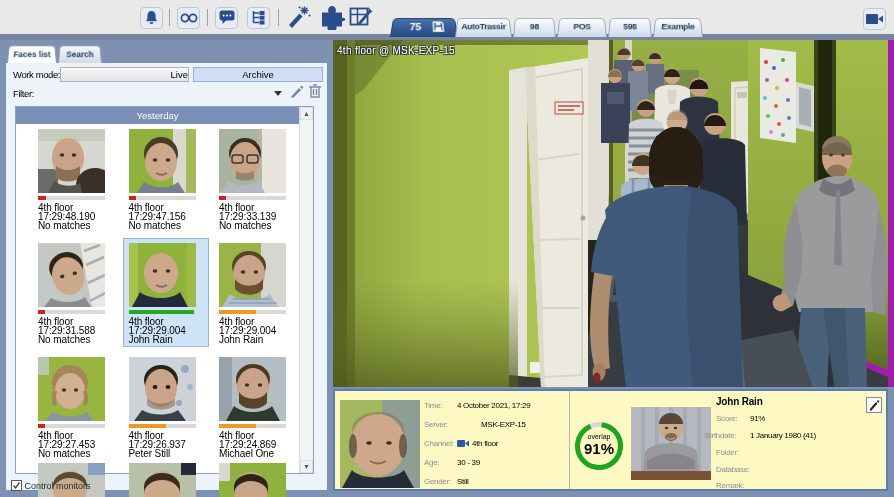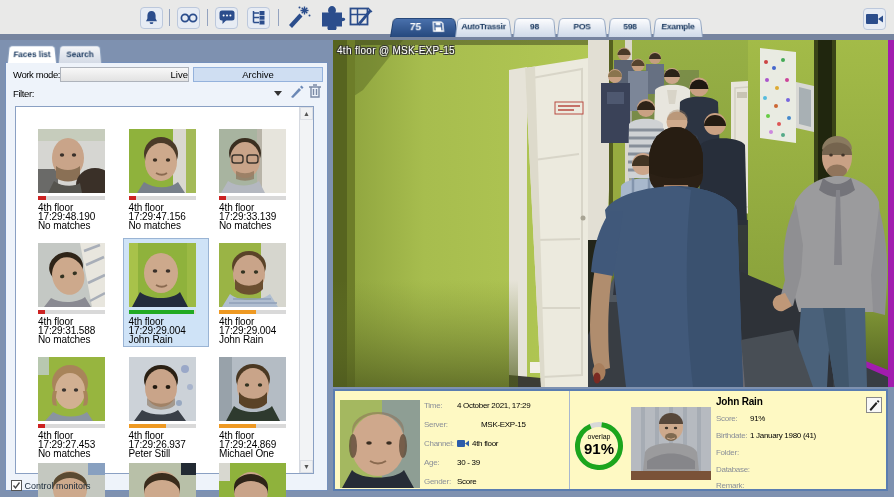--- a/index.html
+++ b/index.html
@@ -139,20 +139,21 @@
     <svg class="icon" style="left:268px;top:27px;" width="9" height="7">
         <path d="M0 1 L8 1 L4 6 Z" fill="#333"></path>
       </svg>
     <svg class="icon" style="left:283px;top:21px;" width="15" height="15" viewBox="0 0 15 15">
       <path d="M2 13 L10 4 L12 6 L4 14 Z M11 3 L13 5 L14.5 3.5 L12.5 1.5 Z" fill="#6b88b5"></path>
     </svg>
     <svg class="icon" style="left:302px;top:21px;" width="14" height="15" viewBox="0 0 14 15">
       <path d="M1 3 L13 3 M3 3 L3 13 L11 13 L11 3 M5.5 5 L5.5 11 M8.5 5 L8.5 11 M5 1 L9 1" stroke="#7b8aa5" stroke-width="1.4" fill="none"></path>
     </svg>
     <div id="listbox">
+      <div id="ydayhdr">Yesterday</div>
       <div id="vscroll">
         <div style="position:absolute;top:0;left:0;width:13px;height:13px;background:#f0f1f3;border:1px solid #dcdfe5;text-align:center;font-size:7px;line-height:12px;color:#555;">▲</div>
         <div style="position:absolute;bottom:0;left:0;width:13px;height:13px;background:#f0f1f3;border:1px solid #dcdfe5;text-align:center;font-size:7px;line-height:12px;color:#555;">▼</div>
       </div>
       <div id="cells">
           <svg class="thumb" style="left:22px;top:22px;" width="67" height="64" viewBox="0 0 67 64">
             <rect width="67" height="64" fill="#d6d6d2"></rect>
             <rect width="67" height="12" fill="#c6ccbc"></rect>
             <rect x="0" y="40" width="20" height="24" fill="#6a6a68"></rect>
             <ellipse cx="30" cy="29" rx="16" ry="20" fill="#c9a489"></ellipse>
@@ -484,21 +485,21 @@
     <div class="bval" style="left:122px;top:29px;padding-left:24px;">MSK-EXP-15</div>
   <div class="blbl" style="left:89px;top:48px;">Channel:</div>
   <svg style="position:absolute;left:122px;top:48px;" width="13" height="9" viewBox="0 0 13 9">
       <rect width="8" height="7" y="1" rx="1" fill="#2b5caa"></rect>
       <path d="M8 4.5 L12 1.5 L12 7.5 Z" fill="#2b5caa"></path>
     </svg>
   <div class="bval" style="left:137px;top:48px;">4th floor</div>
   <div class="blbl" style="left:89px;top:67px;">Age:</div>     
     <div class="bval" style="left:122px;top:67px;">30 - 39</div>
   <div class="blbl" style="left:89px;top:86px;">Gender:</div>  
-    <div class="bval" style="left:122px;top:86px;">Score</div>
+    <div class="bval" style="left:122px;top:86px;">Still</div>
 
   <svg style="position:absolute;left:239px;top:30px;" width="50" height="50" viewBox="0 0 50 50">
     <circle cx="25" cy="25" r="21.5" fill="none" stroke="#d8d8d8" stroke-width="5"></circle>
     <circle cx="25" cy="25" r="21.5" fill="none" stroke="#1ca61c" stroke-width="5" stroke-dasharray="123 12.1" transform="rotate(-83 25 25)"></circle>
     <text x="25" y="17.5" font-size="7" text-anchor="middle" fill="#000" font-family="Liberation Sans">overlap</text>
     <text x="25" y="33" font-size="15" font-weight="bold" text-anchor="middle" fill="#000" font-family="Liberation Sans">91%</text>
   </svg>
   <svg style="position:absolute;left:296px;top:16px;" width="80" height="73" viewBox="0 0 80 73">
     <rect width="80" height="73" fill="#b6bac0"></rect>
     <path d="M12 0 V73 M26 0 V73 M40 0 V73 M54 0 V73 M68 0 V73" stroke="#a6acb4" stroke-width="4"></path>
@@ -508,21 +509,21 @@
       <path d="M36 31 q4 2.5 8 0" stroke="#cda98c" stroke-width="1" fill="none"></path>
     <ellipse cx="35.5" cy="21" rx="1.7" ry="1.3" fill="#3a322a"></ellipse>
       <ellipse cx="44.5" cy="21" rx="1.7" ry="1.3" fill="#3a322a"></ellipse>
     <path d="M14 45 C20 33 60 33 66 45 L68 64 L12 64 Z" fill="#9b9b9d"></path>
     <path d="M16 54 C30 44 50 44 64 54 L64 62 L16 62 Z" fill="#86868a"></path>
     <rect x="0" y="64" width="80" height="9" fill="#7a5238"></rect>
   </svg>
   <div class="bval" style="left:381px;top:5px;font-weight:bold;font-size:10px;letter-spacing:-0.2px;">John Rain</div>
   <div class="blbl" style="left:381px;top:23px;">Score:</div>     
     <div class="bval" style="left:415px;top:23px;">91%</div>
-  <div class="blbl" style="left:381px;top:40px;">Birthdate:</div> 
+  <div class="blbl" style="left:370px;top:40px;">Birthdate:</div> 
     <div class="bval" style="left:415px;top:40px;">1 January 1980 (41)</div>
   <div class="blbl" style="left:381px;top:57px;">Folder:</div>
   <div class="blbl" style="left:381px;top:74px;">Database:</div>
   <div class="blbl" style="left:381px;top:90px;">Remark:</div>
   <div style="position:absolute;left:531px;top:6px;width:16px;height:16px;border:1px solid #8a8a8a;background:#f8f8f8;">
     <svg width="14" height="14" viewBox="0 0 14 14">
         <path d="M2.5 11.5 L9 4 L10.5 5.5 L4 13 Z M9.8 3.2 L11.3 4.7 L12.5 3.5 L11 2 Z" fill="#222"></path>
       </svg>
   </div>
 </div>

